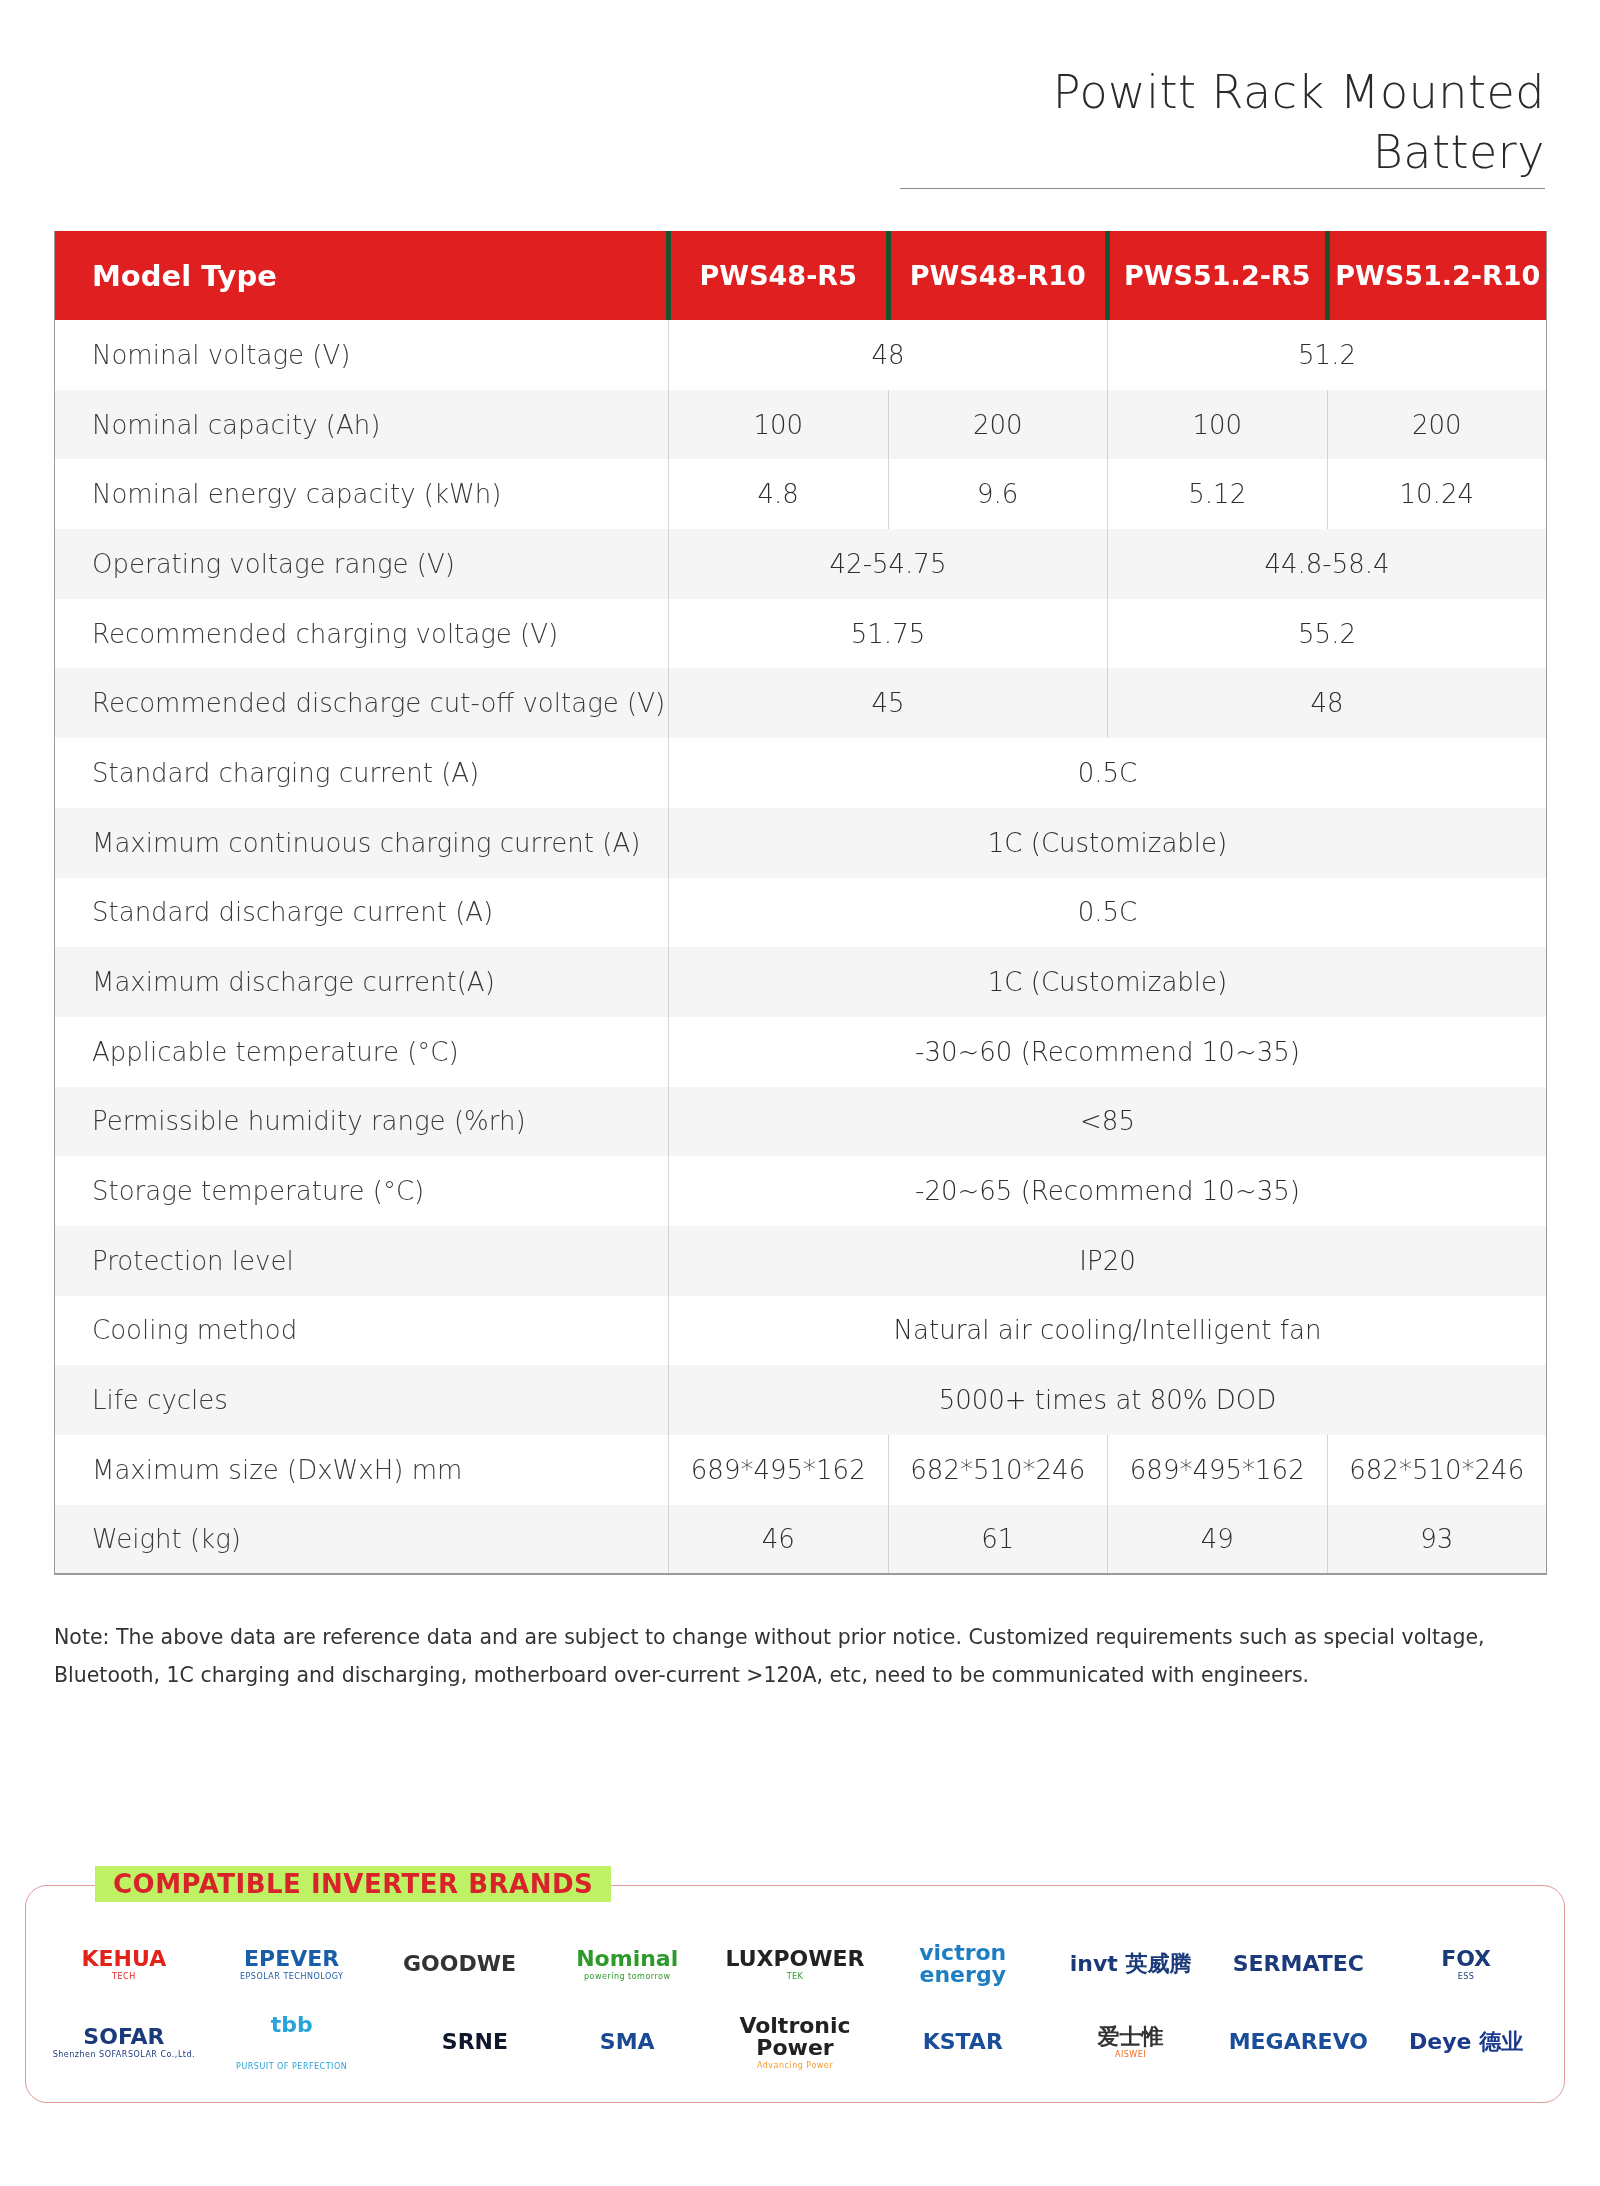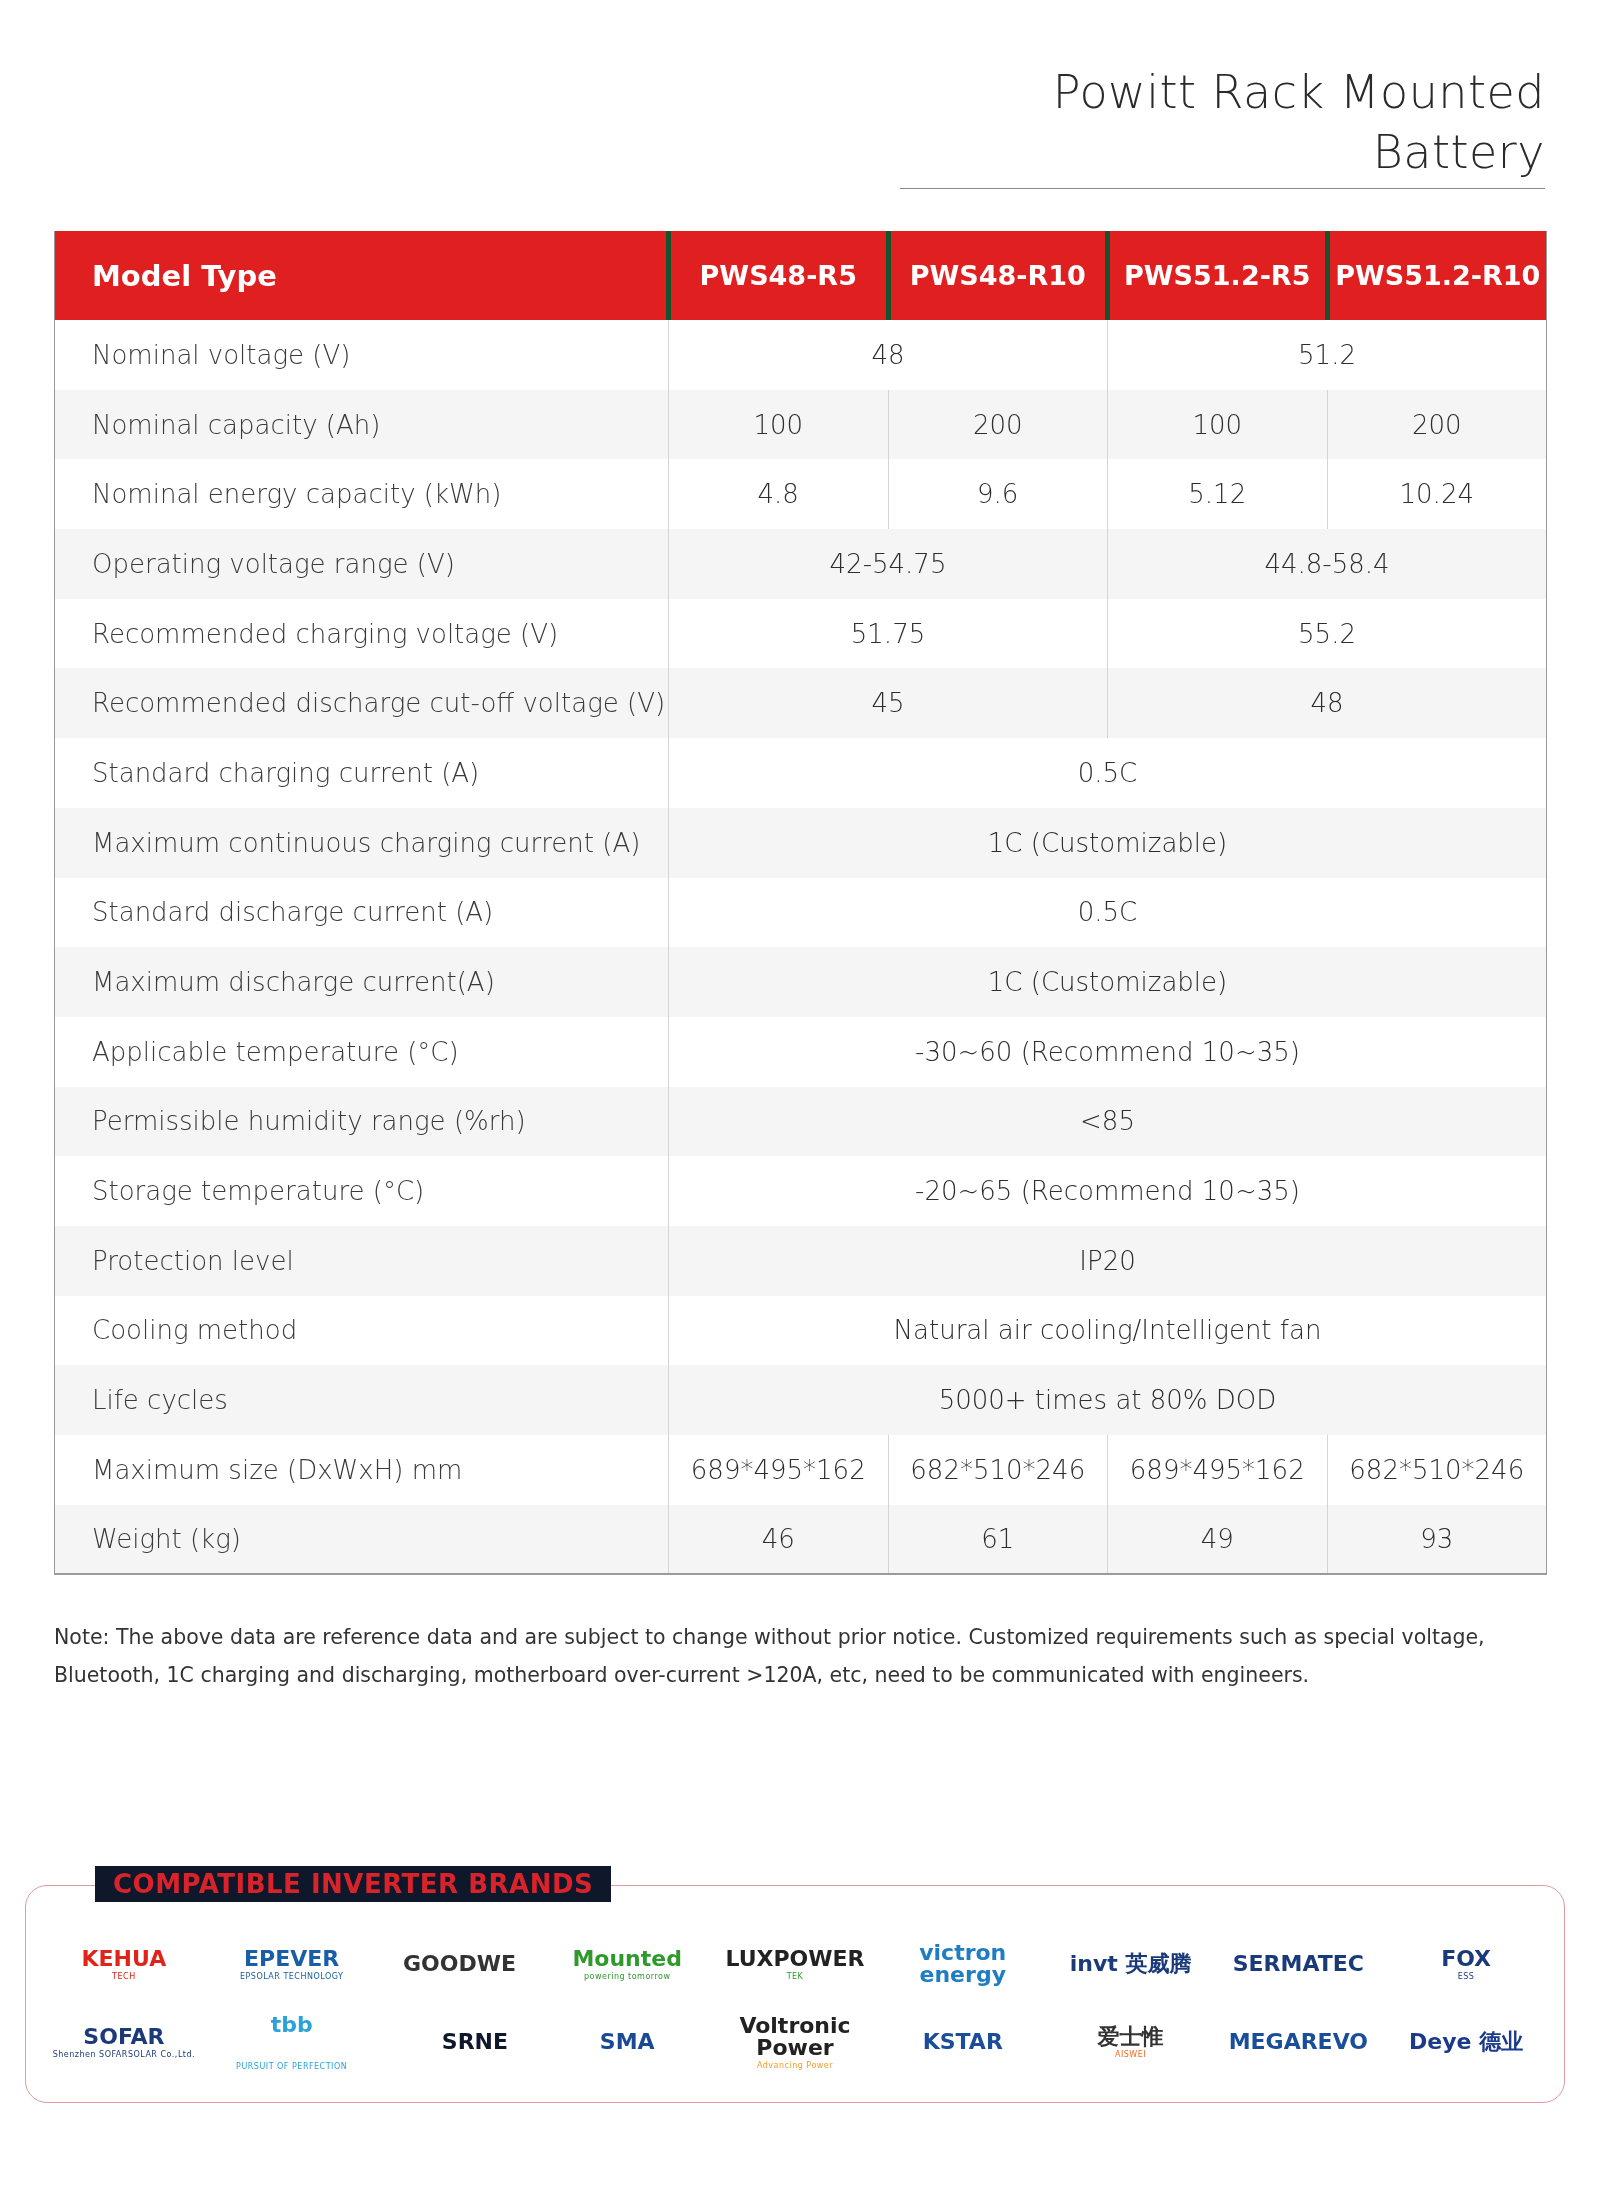--- a/index.html
+++ b/index.html
@@ -14,21 +14,21 @@
   .spec-table col.c-val { width: 219.5px; }
   .spec-table thead th { background: #e01f20; color: #fff; height: 89px; font-weight: bold; font-size: 27px; text-align: center; border-left: 5px solid #14532d; }
   .spec-table thead th.h-label { text-align: left; padding-left: 37px; border-left: none; font-size: 29px; }
   .spec-table tbody td { height: 69.7px; font-size: 26px; text-align: center; color: #2e2e2e; border-left: 1px solid #d4d4d4; font-weight: 300; }
   .spec-table tbody td.r-label { text-align: left; padding-left: 37px; border-left: none; color: #3a3a3a; }
   .spec-table tbody tr:nth-child(even) td { background: #f5f5f5; }
 
   .note { position: absolute; left: 54px; top: 1618px; width: 1500px; font-size: 20.5px; line-height: 38px; color: #333; }
 
   .brands-box { position: absolute; left: 25px; top: 1885px; width: 1540px; height: 218px; border: 1.5px solid #e39a9a; border-radius: 22px; }
-  .brands-title { position: absolute; left: 95px; top: 1866px; padding: 0 18px; background: #0f172a; color: #d8232a; font-weight: bold; font-size: 26px; letter-spacing: 0.5px; line-height: 36px; }
+  .brands-title { position: absolute; left: 95px; top: 1866px; padding: 0 18px; background: #bef264; color: #d8232a; font-weight: bold; font-size: 26px; letter-spacing: 0.5px; line-height: 36px; }
   .brand-grid { position: absolute; left: 40px; top: 1935px; width: 1510px; display: grid; grid-template-columns: repeat(9, 1fr); grid-row-gap: 20px; }
   .brand { height: 58px; display: flex; flex-direction: column; align-items: center; justify-content: center; text-align: center; line-height: 1; }
   .b-main { font-weight: bold; font-size: 22px; }
   .b-sub { font-size: 8px; margin-top: 3px; letter-spacing: 0.5px; }
 </style>
 </head>
 <body>
 
 <div class="title-wrap">
   <h1 class="title">Powitt Rack Mounted Battery</h1>
@@ -156,21 +156,21 @@
       <span class="b-sub" style="color: rgb(226, 35, 26);">TECH</span>
     </div>
     <div class="brand">
       <span class="b-main" style="color: rgb(26, 94, 168);">EPEVER</span>
       <span class="b-sub" style="color: rgb(26, 94, 168);">EPSOLAR TECHNOLOGY</span>
     </div>
     <div class="brand">
       <span class="b-main" style="color: rgb(51, 51, 51);">GOODWE</span>
     </div>
     <div class="brand">
-      <span class="b-main" style="color: rgb(46, 154, 42);">Mounted</span>
+      <span class="b-main" style="color: rgb(46, 154, 42);">Nominal</span>
       <span class="b-sub" style="color: rgb(46, 154, 42);">powering tomorrow</span>
     </div>
     <div class="brand">
       <span class="b-main" style="color: rgb(34, 34, 34);">LUXPOWER</span>
       <span class="b-sub" style="color: rgb(46, 154, 42);">TEK</span>
     </div>
     <div class="brand">
       <span class="b-main" style="color: rgb(31, 126, 194);">victron energy</span>
     </div>
     <div class="brand">

